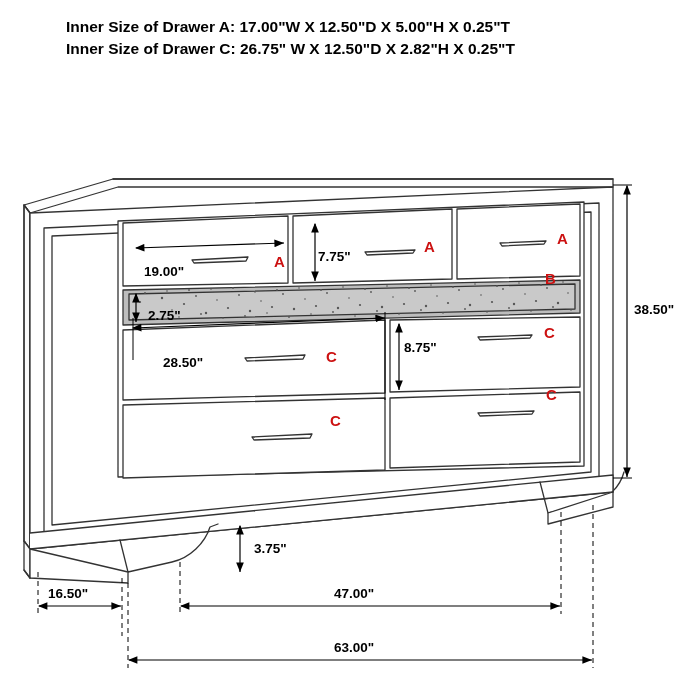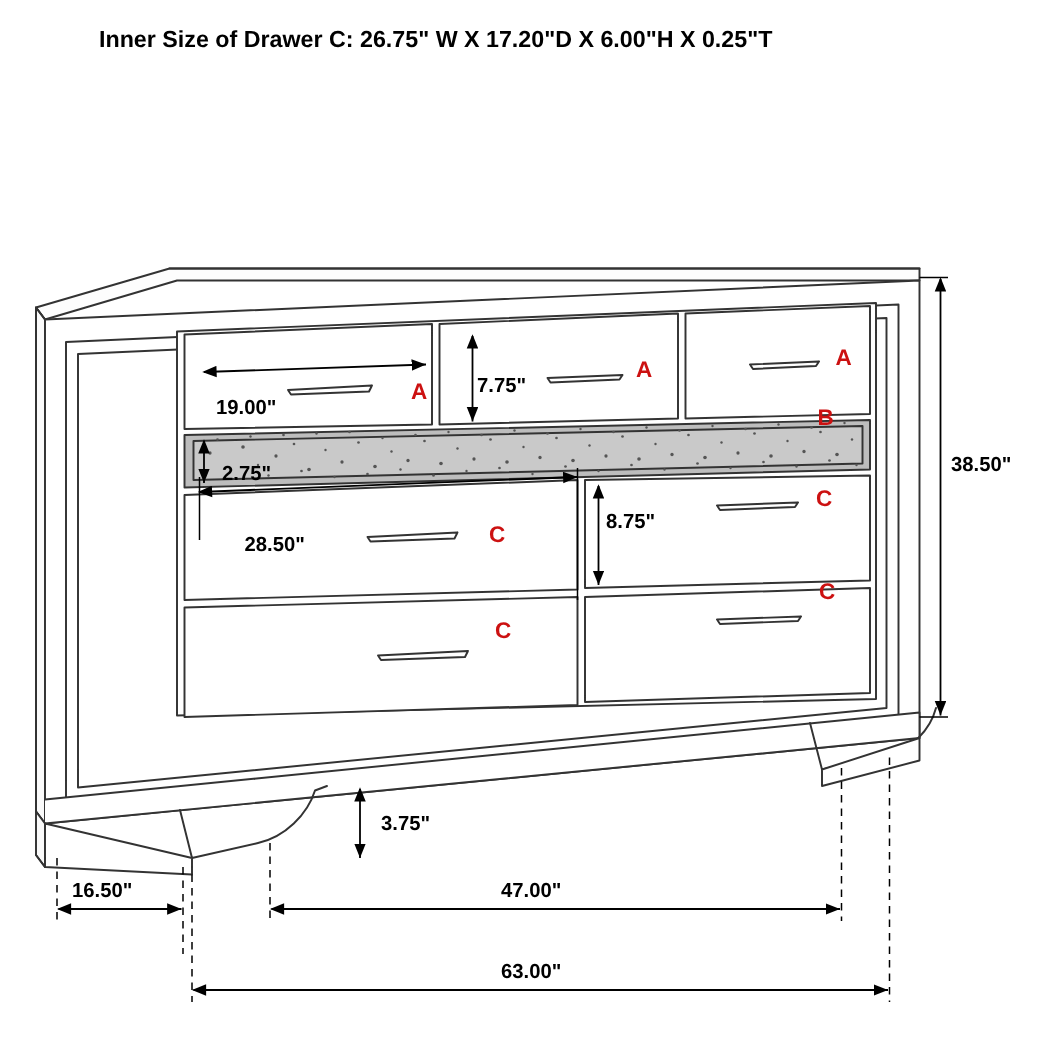--- a/index.html
+++ b/index.html
@@ -51,21 +51,22 @@
     color: #cc1111;
     white-space: nowrap;
   }
 </style>
 </head>
 <body>
 
 <div id="page">
 
   <div id="spec-block">
-    <div class="spec-line">Inner Size of Drawer C: 26.75" W X 17.20"D X 6.00"H X 0.25"T</div>
+    <div class="spec-line">Inner Size of Drawer A: 17.00"W X 12.50"D X 5.00"H X 0.25"T</div>
+    <div class="spec-line">Inner Size of Drawer C: 26.75" W X 12.50"D X 2.82"H X 0.25"T</div>
   </div>
 
   <svg id="drawing" viewBox="0 0 700 700">
     <g fill="none" stroke="#333333" stroke-width="1.3" stroke-linejoin="round" stroke-linecap="round">
 
       <path d="M24,205 L113,179 L613,179 L613,187 L118,187 L30,213 Z" fill="#fdfdfd"></path>
 
       <path d="M113,179 L613,179"></path>
 
       <path d="M24,205 L30,213 L30,549 L24,541 Z" fill="#fafafa"></path>

